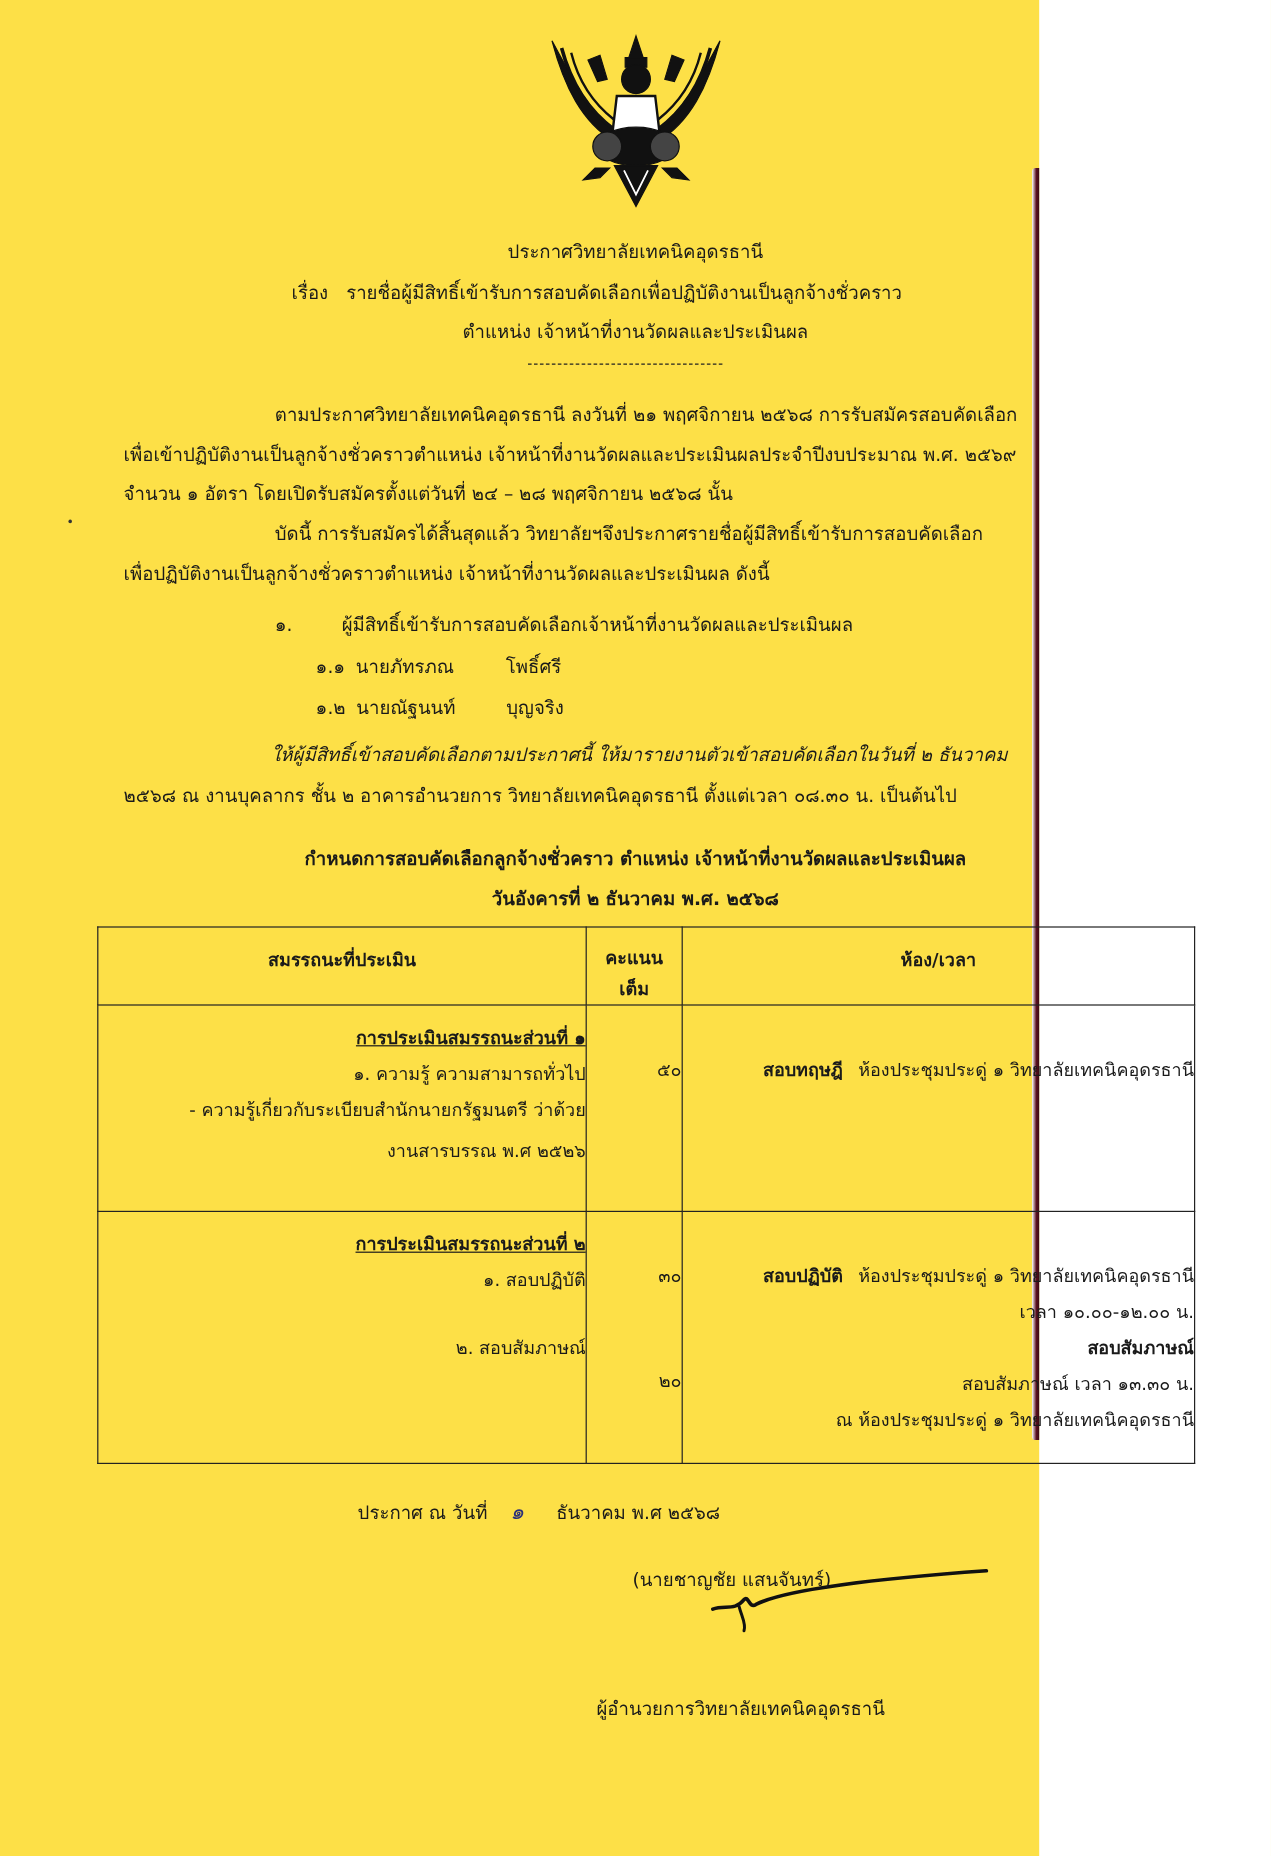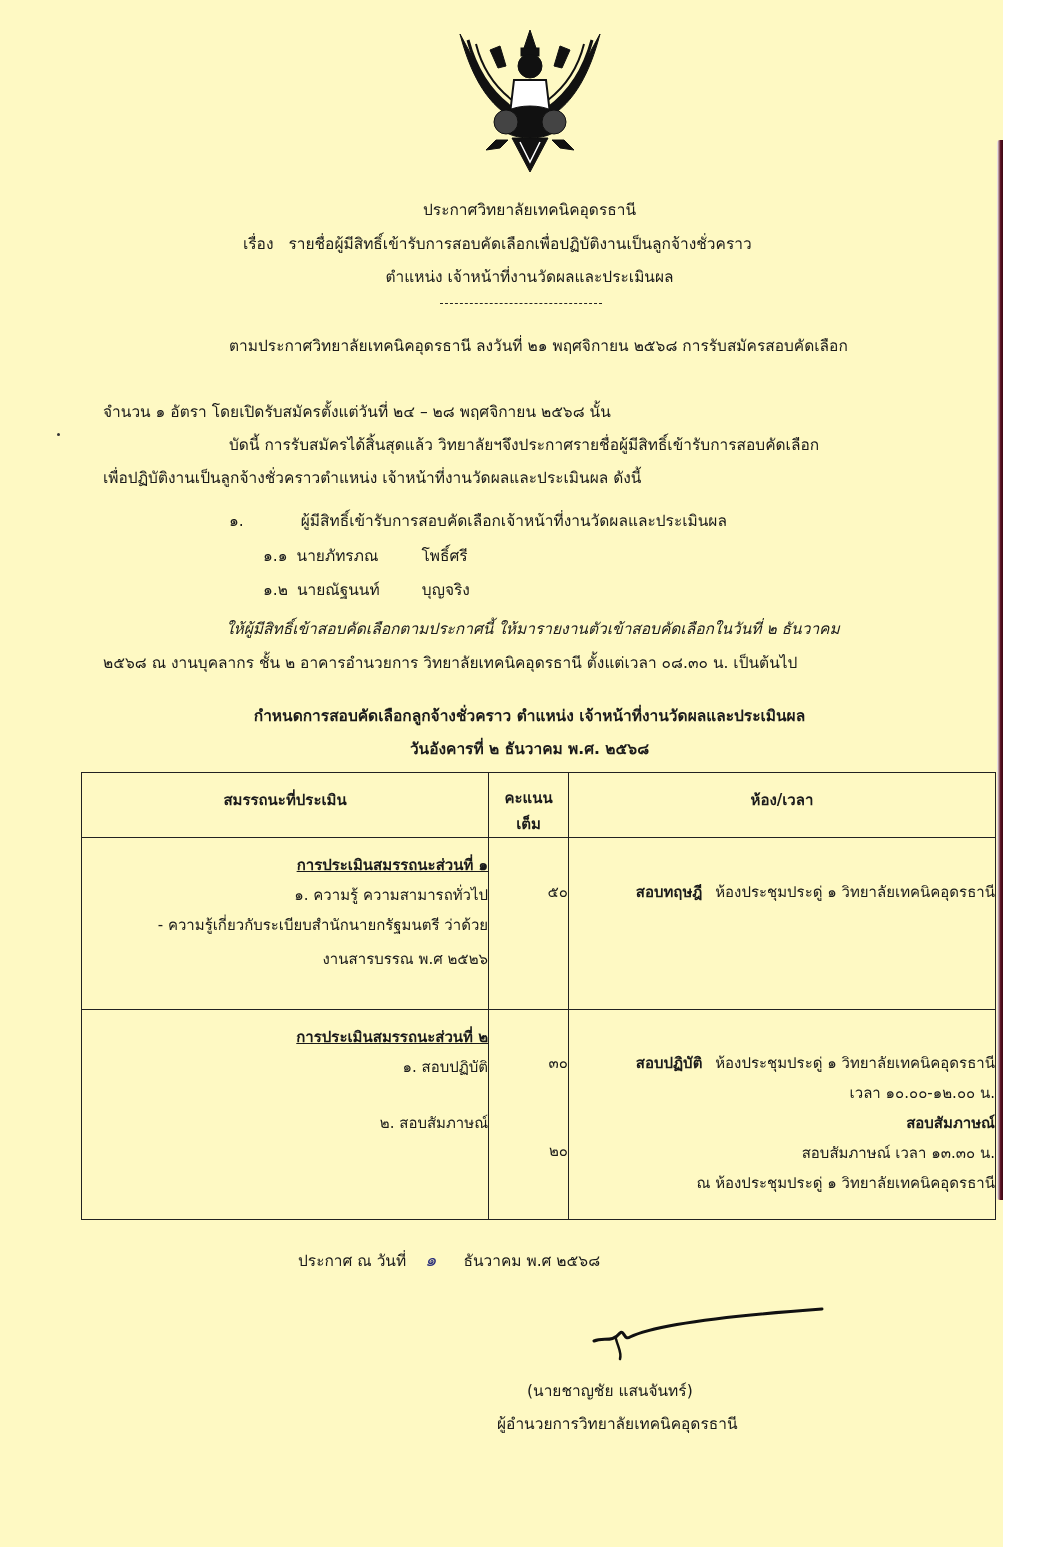--- a/index.html
+++ b/index.html
@@ -11,23 +11,23 @@
       width: 1059px;
       height: 1547px;
       position: relative;
       overflow: hidden;
       font-family: "DejaVu Sans", "Liberation Sans", sans-serif;
       color: #1a1a1a;
     }
     .page {
       position: absolute;
       left: 0; top: 0;
-      width: 1003px;
+      width: 866px;
       height: 1547px;
-      background: #fef9c3;
+      background: #fde047;
     }
     .edge-strip {
       position: absolute;
       right: 0;
       top: 140px;
       width: 6px;
       height: 1060px;
       background: linear-gradient(to right, #ffffff 0%, #5a1020 60%, #3a0812 100%);
       border-radius: 3px 0 0 3px;
     }
@@ -127,28 +127,29 @@
 
   <div class="abs t16 center" style="top:197px;">ประกาศวิทยาลัยเทคนิคอุดรธานี</div>
   <div class="abs t16" style="top:231px; left:243px;">
     <span>เรื่อง</span>
     <span style="margin-left:10px;">รายชื่อผู้มีสิทธิ์เข้ารับการสอบคัดเลือกเพื่อปฏิบัติงานเป็นลูกจ้างชั่วคราว</span>
   </div>
   <div class="abs t16 center" style="top:264px;text-align:center;">ตำแหน่ง เจ้าหน้าที่งานวัดผลและประเมินผล</div>
   <div class="dashes"></div>
 
   <div class="abs t16" style="top:333px; left:229px;">ตามประกาศวิทยาลัยเทคนิคอุดรธานี ลงวันที่ ๒๑ พฤศจิกายน ๒๕๖๘  การรับสมัครสอบคัดเลือก</div>
+  <div class="abs t16" style="top:366px; left:103px;">เพื่อเข้าปฏิบัติงานเป็นลูกจ้างชั่วคราวตำแหน่ง เจ้าหน้าที่งานวัดผลและประเมินผลประจำปีงบประมาณ พ.ศ. ๒๕๖๙</div>
   <div class="abs t16" style="top:399px; left:103px;">จำนวน ๑ อัตรา โดยเปิดรับสมัครตั้งแต่วันที่ ๒๔ – ๒๘ พฤศจิกายน ๒๕๖๘ นั้น</div>
 
   <div class="abs t16" style="top:432px; left:229px;">บัดนี้ การรับสมัครได้สิ้นสุดแล้ว วิทยาลัยฯจึงประกาศรายชื่อผู้มีสิทธิ์เข้ารับการสอบคัดเลือก</div>
   <div class="abs t16" style="top:465px; left:103px;">เพื่อปฏิบัติงานเป็นลูกจ้างชั่วคราวตำแหน่ง เจ้าหน้าที่งานวัดผลและประเมินผล ดังนี้</div>
 
   <div class="abs t16" style="top:508px; left:229px;">
     <span>๑.</span>
-    <span style="margin-left:20px;padding-left:32px;">ผู้มีสิทธิ์เข้ารับการสอบคัดเลือกเจ้าหน้าที่งานวัดผลและประเมินผล</span>
+    <span style="margin-left:4px;padding-left:32px;">ผู้มีสิทธิ์เข้ารับการสอบคัดเลือกเจ้าหน้าที่งานวัดผลและประเมินผล</span>
   </div>
   <div class="abs t16" style="top:543px; left:263px;">
     <span>๑.๑</span>
     <span style="display:inline-block; width:120px; margin-left:4px;">นายภัทรภณ</span>
     <span>โพธิ์ศรี</span>
   </div>
   <div class="abs t16" style="top:577px; left:263px;">
     <span>๑.๒</span>
     <span style="display:inline-block; width:120px; margin-left:4px;">นายณัฐนนท์</span>
     <span>บุญจริง</span>
@@ -215,15 +216,15 @@
     <span>ประกาศ  ณ  วันที่</span>
     <span class="handwritten" style="margin:0 22px 0 14px;">๑</span>
     <span>ธันวาคม  พ.ศ  ๒๕๖๘</span>
   </div>
 
   <svg class="sig-path" width="240" height="60" viewBox="0 0 240 60">
     <path d="M4 38 C14 34, 22 40, 30 30 C34 26, 34 38, 40 34 C60 24, 120 14, 232 6" fill="none" stroke="#111" stroke-width="3" stroke-linecap="round"></path>
     <path d="M26 36 C28 44, 32 50, 30 56" fill="none" stroke="#111" stroke-width="2.5" stroke-linecap="round"></path>
   </svg>
 
-  <div class="abs t16" style="top:1378px; left:527px;">(นายชาญชัย  แสนจันทร์)</div>
+  <div class="abs t16" style="top:1304px; left:527px;">(นายชาญชัย  แสนจันทร์)</div>
   <div class="abs t16" style="top:1411px; left:497px;">ผู้อำนวยการวิทยาลัยเทคนิคอุดรธานี</div>
 </div>
 
 </body></html>

